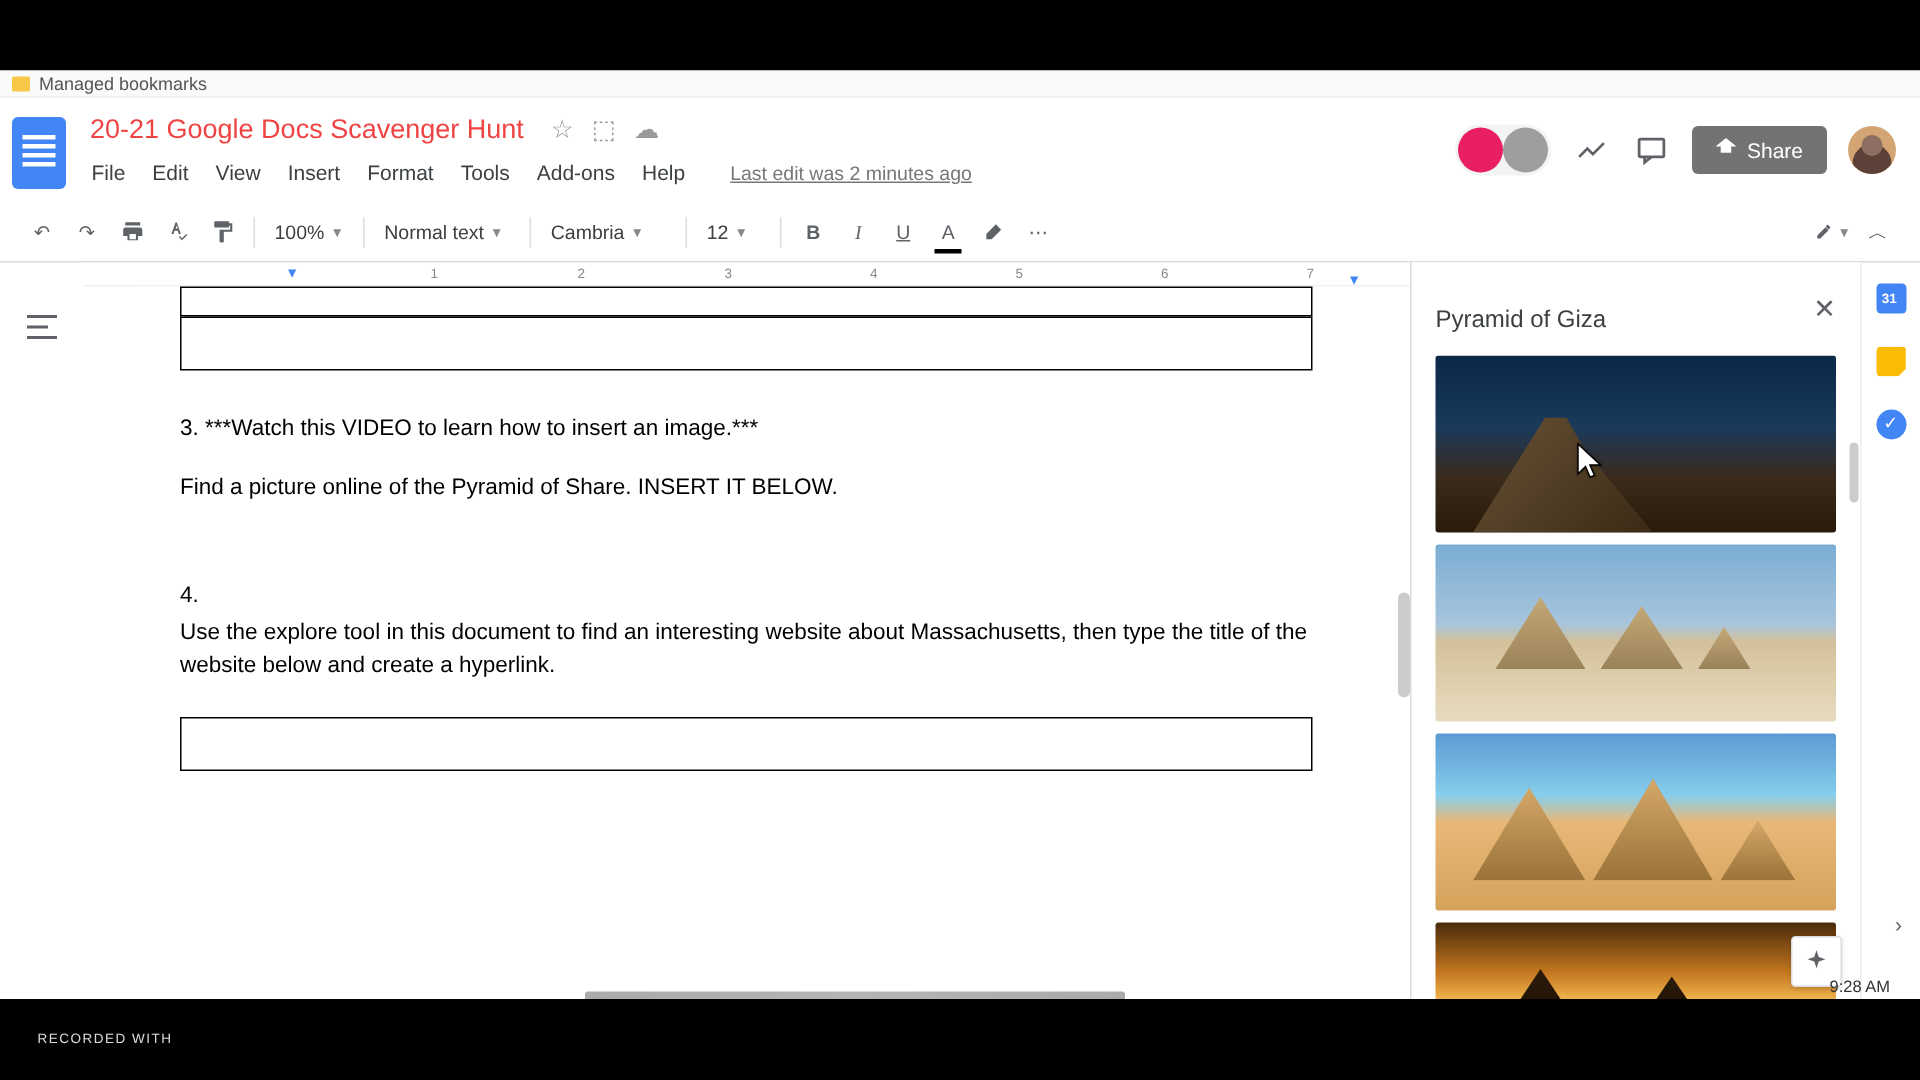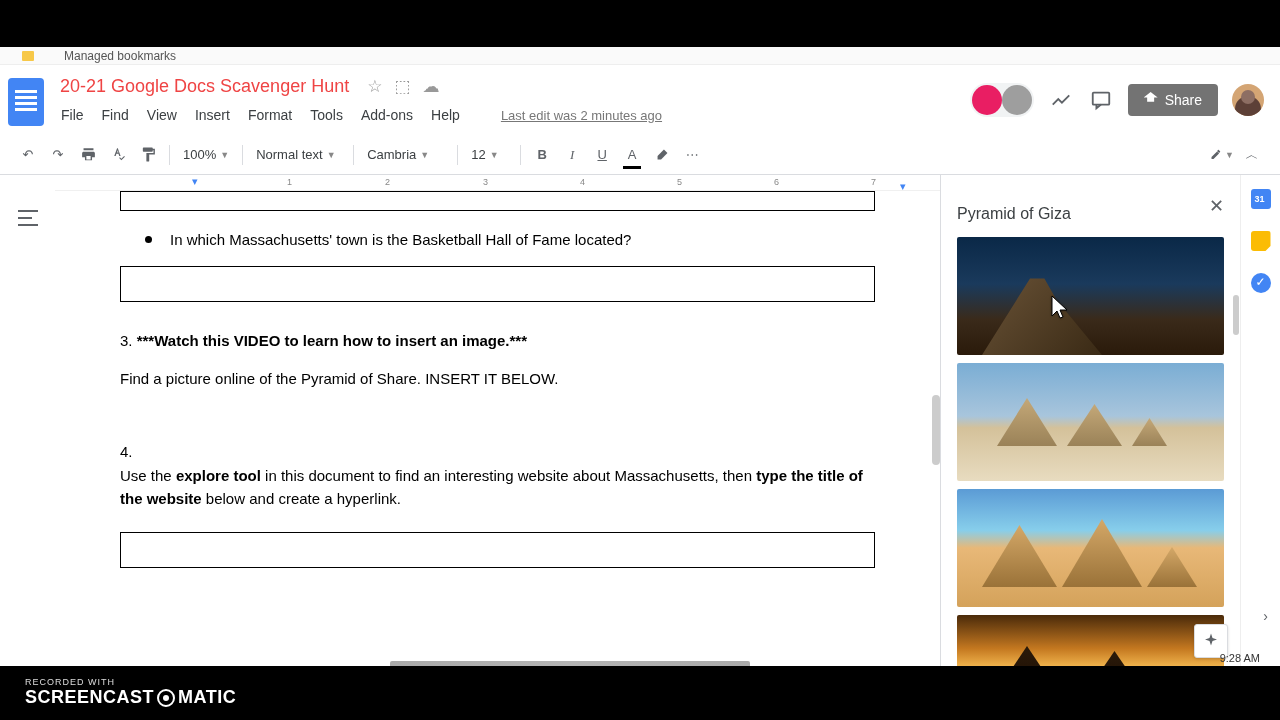--- a/index.html
+++ b/index.html
@@ -1,30 +1,30 @@
 <!DOCTYPE html>
 <html><head>
 <meta charset="utf-8">
 <style>
 * { margin: 0; padding: 0; box-sizing: border-box; font-family: Arial, sans-serif; }
 body { background: #fff; width: 1280px; height: 720px; overflow: hidden; position: relative; }
 .topblack { background: #000; height: 47px; width: 100%; }
 .botblack { background: #000; height: 54px; width: 100%; position: absolute; bottom: 0; left: 0; display: flex; align-items: center; padding-left: 25px; }
-.bookmark-bar { height: 18px; background: #fafafa; display: flex; align-items: center; padding-left: 22px; font-size: 12px; color: #555; border-bottom: 1px solid #eee; gap: 24px; }
+.bookmark-bar { height: 18px; background: #fafafa; display: flex; align-items: center; padding-left: 8px; font-size: 12px; color: #555; border-bottom: 1px solid #eee; }
 .bookmark-bar .folder { width: 12px; height: 10px; background: #f7c848; margin-right: 6px; border-radius: 1px; }
 .header { display: flex; align-items: flex-start; padding: 8px 16px 0 8px; position: relative; height: 70px; }
 .docs-logo { width: 36px; height: 48px; background: #4285f4; border-radius: 4px; margin-right: 10px; margin-top: 5px; position: relative; }
 .docs-logo::after { content: ''; position: absolute; left: 7px; top: 12px; width: 22px; height: 3px; background: #fff; box-shadow: 0 6px 0 #fff, 0 12px 0 #fff, 0 18px 0 #fff; }
 .title-area { flex: 1; }
 .doc-title-row { display: flex; align-items: center; gap: 12px; }
 .doc-title { font-size: 18px; color: #ef4444; padding: 3px 6px; }
 .title-icon { color: #999; font-size: 17px; }
 .menu-row { display: flex; align-items: center; gap: 4px; font-size: 14px; color: #3c4043; margin-top: 3px; }
 .menu-row span { padding: 4px 7px; cursor: pointer; }
-.last-edit { color: #777; text-decoration: underline; margin-left: 23px; font-size: 13px; }
+.last-edit { color: #777; text-decoration: underline; margin-left: 12px; font-size: 13px; }
 .header-right { display: flex; align-items: center; gap: 14px; margin-top: 10px; }
 .avatar-pair { display: flex; background: #f1f3f4; border-radius: 20px; padding: 2px; }
 .avatar { width: 30px; height: 30px; border-radius: 50%; background: #e91e63; position: relative; }
 .avatar.anon { background: #9e9e9e; }
 .icon-btn { width: 26px; height: 26px; display: flex; align-items: center; justify-content: center; color: #5f6368; font-size: 20px; }
 .share-btn { background: #737373; color: #fff; border-radius: 4px; padding: 8px 16px; font-size: 14px; font-weight: 500; display: flex; align-items: center; gap: 7px; }
 .share-btn::before { content: ''; width: 14px; height: 14px; background: #fff; clip-path: polygon(50% 0, 100% 40%, 75% 40%, 75% 70%, 25% 70%, 25% 40%, 0 40%); position: relative; top: -1px; }
 .user-avatar { width: 32px; height: 32px; border-radius: 50%; background: #d4a574; position: relative; overflow: hidden; }
 .user-avatar::after { content: ''; position: absolute; width: 14px; height: 14px; border-radius: 50%; background: #8d6e63; top: 6px; left: 9px; box-shadow: 0 12px 0 6px #5d4037; }
 .toolbar { height: 40px; border-bottom: 1px solid #dadce0; display: flex; align-items: center; padding: 0 16px; gap: 6px; font-size: 13px; color: #3c4043; }
@@ -48,21 +48,21 @@
 .ruler-ind { position: absolute; font-size: 11px; }
 .ruler-ind.left { color: #4285f4; left: 137px; top: 0; }
 .ruler-ind.right { color: #4285f4; left: 845px; top: 5px; }
 .page { background: #fff; margin: 0 auto; width: 815px; padding: 3px 0 40px 0; position: relative; font-family: Cambria, Georgia, serif; font-size: 15px; color: #000; line-height: 1.5; }
 .answer-box { border: 1.5px solid #000; height: 36px; margin: 0 30px; }
 .answer-box.small { height: 20px; margin-top: -3px; }
 .bullet-line { display: flex; align-items: flex-start; margin: 18px 30px 14px 55px; gap: 18px; }
 .bullet { width: 7px; height: 7px; background: #000; border-radius: 50%; margin-top: 7px; flex-shrink: 0; }
 .para { margin: 16px 30px; }
 .num-para { margin: 28px 30px 10px 30px; }
-.bold { font-weight: bold; text-align: right; }
+.bold { font-weight: normal; text-align: right; }
 .scrollbar { position: absolute; right: 0; top: 220px; width: 8px; height: 70px; background: #ccc; border-radius: 4px; }
 .explore-fab { position: absolute; right: 52px; bottom: 62px; width: 34px; height: 34px; background: #fff; border: 1px solid #dadce0; border-radius: 3px; box-shadow: 0 1px 3px rgba(0,0,0,.15); display: flex; align-items: center; justify-content: center; }
 .explore-fab svg { width: 18px; height: 18px; }
 .explore-panel { width: 300px; background: #fff; border-left: 1px solid #dadce0; display: flex; flex-direction: column; position: relative; }
 .explore-hdr { display: flex; align-items: center; justify-content: space-between; padding: 14px 16px; }
 .explore-title { font-size: 16px; color: #3c4043; margin-top: 16px; }
 .close-x { font-size: 18px; color: #5f6368; cursor: pointer; font-weight: 300; }
 .img-results { padding: 0 16px; overflow: hidden; flex: 1; }
 .res-img { width: 100%; height: 118px; margin-bottom: 8px; border-radius: 2px; position: relative; overflow: hidden; }
 .res1 { background: linear-gradient(180deg, #0a2847 0%, #1a3a5c 40%, #3a2a1a 70%, #2a1a0a 100%); }
@@ -116,21 +116,21 @@
   <div class="docs-logo"></div>
   <div class="title-area">
     <div class="doc-title-row">
       <div class="doc-title">20-21 Google Docs Scavenger Hunt</div>
       <span class="title-icon">☆</span>
       <span class="title-icon">⬚</span>
       <span class="title-icon">☁</span>
     </div>
     <div class="menu-row">
       <span>File</span>
-      <span>Find</span>
+      <span>Edit</span>
       <span>View</span>
       <span>Insert</span>
       <span>Format</span>
       <span>Tools</span>
       <span>Add-ons</span>
       <span>Help</span>
       <span class="last-edit">Last edit was 2 minutes ago</span>
     </div>
   </div>
   <div class="header-right">
@@ -232,24 +232,20 @@
       <span class="ruler-mark" style="left:428px">3</span>
       <span class="ruler-mark" style="left:525px">4</span>
       <span class="ruler-mark" style="left:622px">5</span>
       <span class="ruler-mark" style="left:719px">6</span>
       <span class="ruler-mark" style="left:816px">7</span>
       <span class="ruler-ind right">▾</span>
     </div>
 
     <div class="page">
       <div class="answer-box small"></div>
-      <div class="bullet-line">
-        <div class="bullet"></div>
-        <div>In which Massachusetts' town is the Basketball Hall of Fame located?</div>
-      </div>
       <div class="answer-box"></div>
       <div class="num-para">
         <span>3. </span><span class="bold">***Watch this VIDEO to learn how to insert an image.***</span>
       </div>
       <div class="para"> Find a picture online of the Pyramid of Share. INSERT IT BELOW.</div>
       <div class="num-para" style="margin-top:50px">4.</div>
       <div class="para" style="margin-top:-8px">
         <span>Use the </span><span class="bold">explore tool</span><span> in this document to find an interesting website about Massachusetts, then </span><span class="bold">type the title of the website</span><span> below and create a hyperlink.</span>
       </div>
       <div class="answer-box" style="margin-top:22px"></div>
@@ -302,19 +298,14 @@
       <path d="M4 2 L4 22 L9 17 L12 24 L15 23 L12 16 L19 16 Z" fill="#fff" stroke="#000" stroke-width="1"></path>
     </svg>
 </div>
 
 <div class="clock">9:28 AM</div>
 <div class="taskbar-hint"></div>
 
 <div class="botblack">
   <div class="somatic">
     <span class="rw">RECORDED WITH</span>
-    <span class="brand">
-        <span>SCREENCAST</span>
-        <span class="dot"></span>
-        <span>MATIC</span>
-      </span>
   </div>
 </div>
 
 </body></html>

